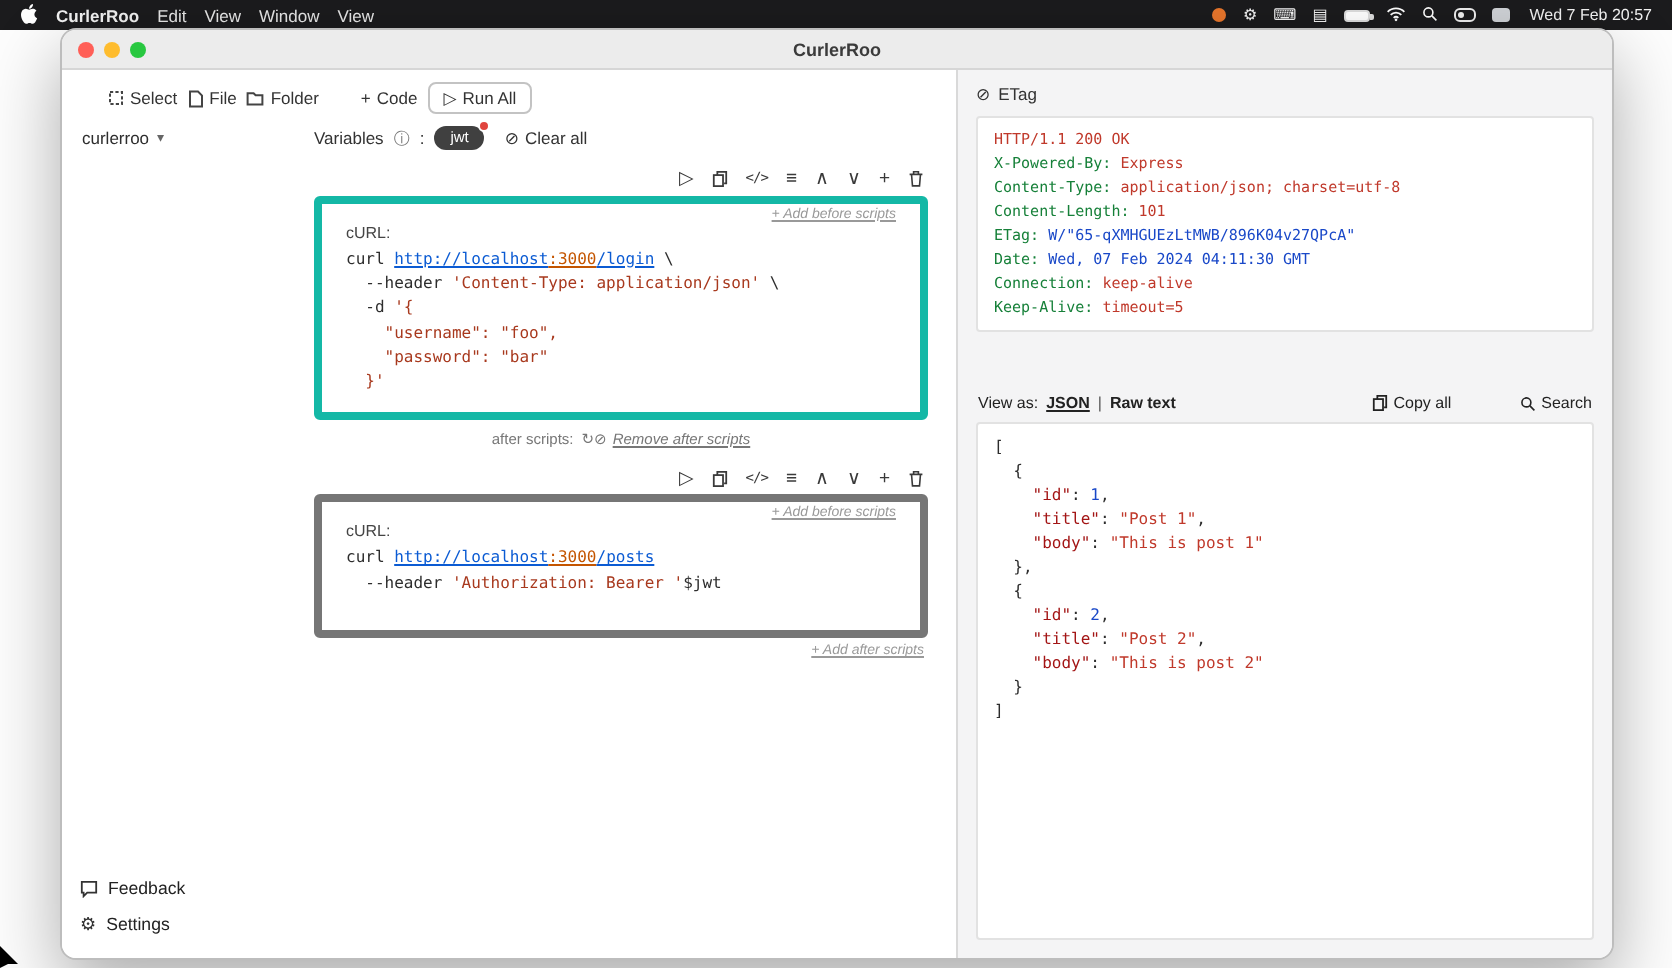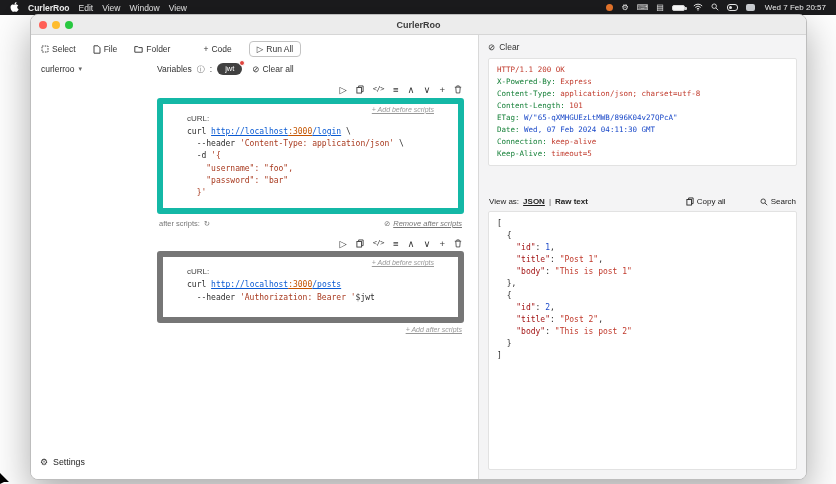--- a/index.html
+++ b/index.html
@@ -26,21 +26,21 @@
             display:flex; flex-direction:column; overflow:hidden; }
   .titlebar { flex:0 0 20px; background:#ececec; border-bottom:1px solid #d6d6d6; display:flex; align-items:center; position:relative; }
   .lights { position:absolute; left:8px; top:6px; display:flex; gap:5px; }
   .light { width:8px; height:8px; border-radius:50%; display:inline-block; }
   .light.red{background:#ff5f57} .light.yellow{background:#febc2e} .light.green{background:#28c840}
   .win-title { flex:1; text-align:center; font-size:9px; font-weight:bold; color:#3b3b3b; }
   .win-body { flex:1; display:flex; min-height:0; }
 
   
   .left-pane { flex:1; min-width:0; display:flex; flex-direction:column; background:#fff; }
-  .left-toolbar { display:flex; align-items:center; gap:17px; padding:6px 10px 3px; font-size:8.5px; color:#333; }
+  .left-toolbar { display:flex; align-items:center; gap:5px; padding:6px 23px 3px; font-size:8.5px; color:#333; }
   .tb { display:inline-flex; align-items:center; gap:3px; background:none; border:none; font:inherit; color:#333; cursor:pointer; }
   .tb svg, .tb .ic { flex:0 0 auto; }
   .tb-code { margin-left:16px; }
   .tb-run { border:1px solid #c3c3c3; border-radius:4px; padding:2px 7px; background:#fff; }
   .left-main { flex:1; display:flex; min-height:0; }
 
   .sidebar { flex:0 0 120px; width:120px; display:flex; flex-direction:column; padding:2px 6px 8px 8px; font-size:8.5px; color:#2e2e2e; }
   .tree-folder { display:flex; align-items:center; gap:4px; padding:2px 2px; }
   .tree-caret { font-size:7px; color:#666; }
   .tree-file { display:flex; align-items:center; gap:4px; padding:2px 4px; border:1px solid #6d9fd4; background:#edf4fc; border-radius:3px; margin-top:2px; cursor:pointer; }
@@ -53,35 +53,35 @@
   .vars-row { display:flex; align-items:center; gap:5px; font-size:8.5px; color:#333; padding:3px 0 2px; }
   .info-ic { color:#777; font-size:8px; }
   .chip { background:#404040; color:#fff; font-size:7.5px; padding:1px 8px 2px; border-radius:8px; position:relative; cursor:pointer; }
   .chip-badge { position:absolute; top:-3px; right:-3px; width:6px; height:6px; background:#e0443e; border-radius:50%; border:1px solid #fff; }
   .clear-all { display:inline-flex; align-items:center; gap:3px; margin-left:5px; cursor:pointer; color:#333; }
 
   .block { display:flex; flex-direction:column; margin-top:5px; }
   .block-toolbar { display:flex; justify-content:flex-end; align-items:center; gap:9px; padding:3px 2px 3px; font-size:9.5px; color:#3a3a3a; }
   .bt-ic { cursor:pointer; line-height:1; display:inline-flex; align-items:center; }
   .bt-code { font-size:7px; letter-spacing:-.5px; font-family:"DejaVu Sans Mono",monospace; }
-  .card { border:6px solid #14b8a6; border-radius:3px; background:#fff; padding:2px 24px 8px; }
+  .card { border:4px solid #14b8a6; border-radius:3px; background:#fff; padding:2px 12px 8px; }
   .card.selected { border-color:#767676; min-height:72px; }
   .add-link { display:block; text-align:right; font-size:7px; color:#999; font-style:italic; text-decoration:underline; cursor:pointer; }
   .curl-label { font-size:8px; color:#444; margin:1px 0 3px; }
   .code { font-family:"DejaVu Sans Mono",monospace; font-size:8px; line-height:1.55; white-space:pre; color:#2d2d2d; }
   .code-line { min-height:12px; }
   .seg-plain { color:#2d2d2d; }
   .seg-url  { color:#0b5bd3; text-decoration:underline; }
   .seg-port { color:#c45500; text-decoration:underline; }
   .seg-string { color:#a8391e; }
   .seg-keyword { color:#1c3fd4; }
   .seg-key { color:#a31515; }
   .seg-str { color:#c0392b; }
   .seg-num { color:#1948c8; }
-  .after-row { display:flex; align-items:center; justify-content:space-between; font-size:7.5px; color:#777; padding:5px 2px 3px; }
+  .after-row { display:flex; align-items:center; justify-content:center; font-size:7.5px; color:#777; padding:5px 2px 3px; }
   .after-left { display:inline-flex; align-items:center; gap:4px; }
   .after-right { display:inline-flex; align-items:center; gap:3px; cursor:pointer; }
   .after-right .lbl { font-style:italic; text-decoration:underline; }
   .script-card { border:1px solid #e4e4e4; border-radius:3px; background:#fff; padding:7px 8px; }
   .add-after { padding:3px 2px 0; }
 
   
   .right-pane { flex:0 0 328px; width:328px; background:#f4f4f5; border-left:1px solid #d9d9d9;
                 display:flex; flex-direction:column; padding:6px 9px 9px; min-height:0; }
   .clear-row { display:flex; align-items:center; gap:4px; font-size:8.5px; color:#333; padding:1px 0 6px; cursor:pointer; }
@@ -183,20 +183,26 @@
 
       <div class="left-main">
 
         <div class="sidebar">
           <div class="tree-folder">
             <span>curlerroo</span>
             <span class="tree-caret">▾</span>
           </div>
           <div class="sidebar-spacer"></div>
           <div class="sb-bottom">
+            <svg width="9" height="9" viewBox="0 0 10 10">
+                <path d="M1 1h8v6H4L2 9V7H1z" fill="none" stroke="#333"></path>
+              </svg>
+            <span>Feedback</span>
+          </div>
+          <div class="sb-bottom">
             <span class="g">⚙</span>
             <span>Settings</span>
           </div>
         </div>
 
         <div class="editor">
 
           <div class="vars-row">
             <span>Variables</span>
             <span class="info-ic">ⓘ</span>
@@ -276,21 +282,21 @@
             <a class="add-link add-after">+ Add after scripts</a>
           </section>
 
         </div>
       </div>
     </div>
 
     <aside class="right-pane">
       <div class="clear-row">
         <span>⊘</span>
-        <span>Clear</span>
+        <span>ETag</span>
       </div>
 
       <div class="headers-card"><div><span class="hdr-val" style="color: rgb(192, 57, 43);">HTTP/1.1 200 OK</span></div><div><span class="hdr-key">X-Powered-By: </span><span class="hdr-val">Express</span></div><div><span class="hdr-key">Content-Type: </span><span class="hdr-val">application/json; charset=utf-8</span></div><div><span class="hdr-key">Content-Length: </span><span class="hdr-val">101</span></div><div><span class="hdr-key">ETag: </span><span class="hdr-val" style="color: rgb(25, 72, 200);">W/"65-qXMHGUEzLtMWB/896K04v27QPcA"</span></div><div><span class="hdr-key">Date: </span><span class="hdr-val" style="color: rgb(25, 72, 200);">Wed, 07 Feb 2024 04:11:30 GMT</span></div><div><span class="hdr-key">Connection: </span><span class="hdr-val">keep-alive</span></div><div><span class="hdr-key">Keep-Alive: </span><span class="hdr-val">timeout=5</span></div></div>
 
       <div class="viewas-row">
         <span>View as:</span>
         <span class="tab-json">JSON</span>
         <span class="va-sep">|</span>
         <span class="tab-raw">Raw text</span>
         <span class="va-action copy-all">

